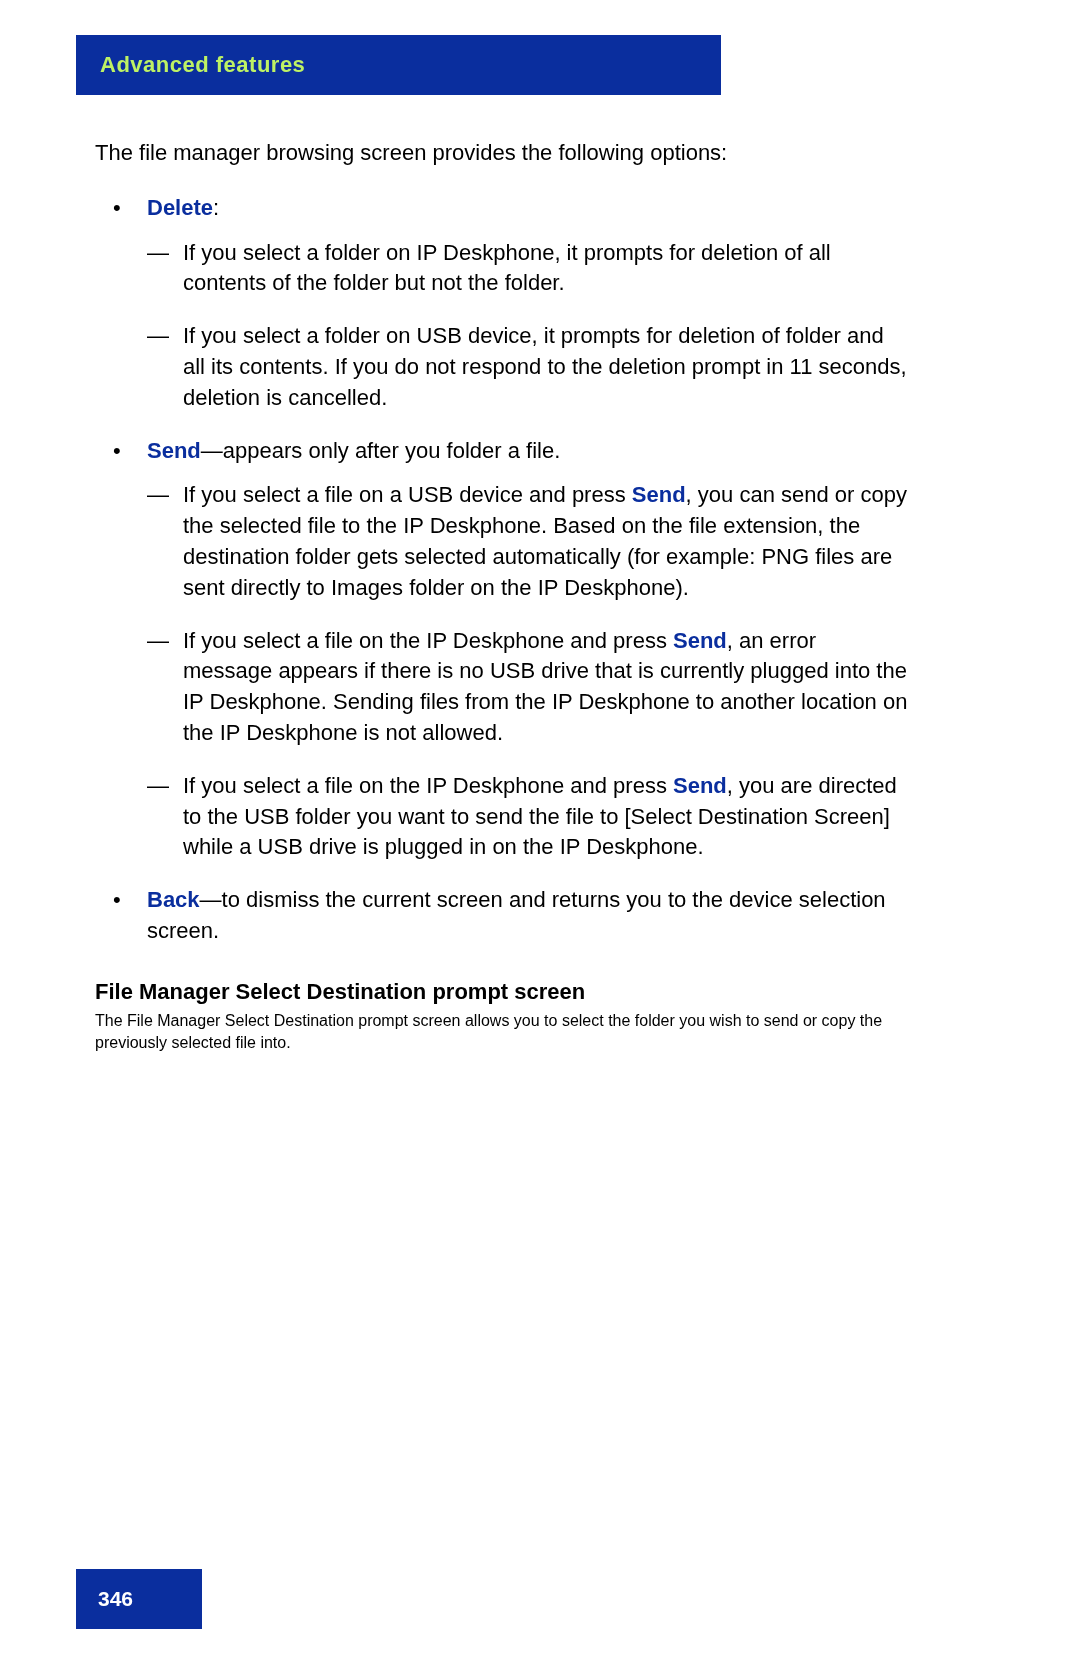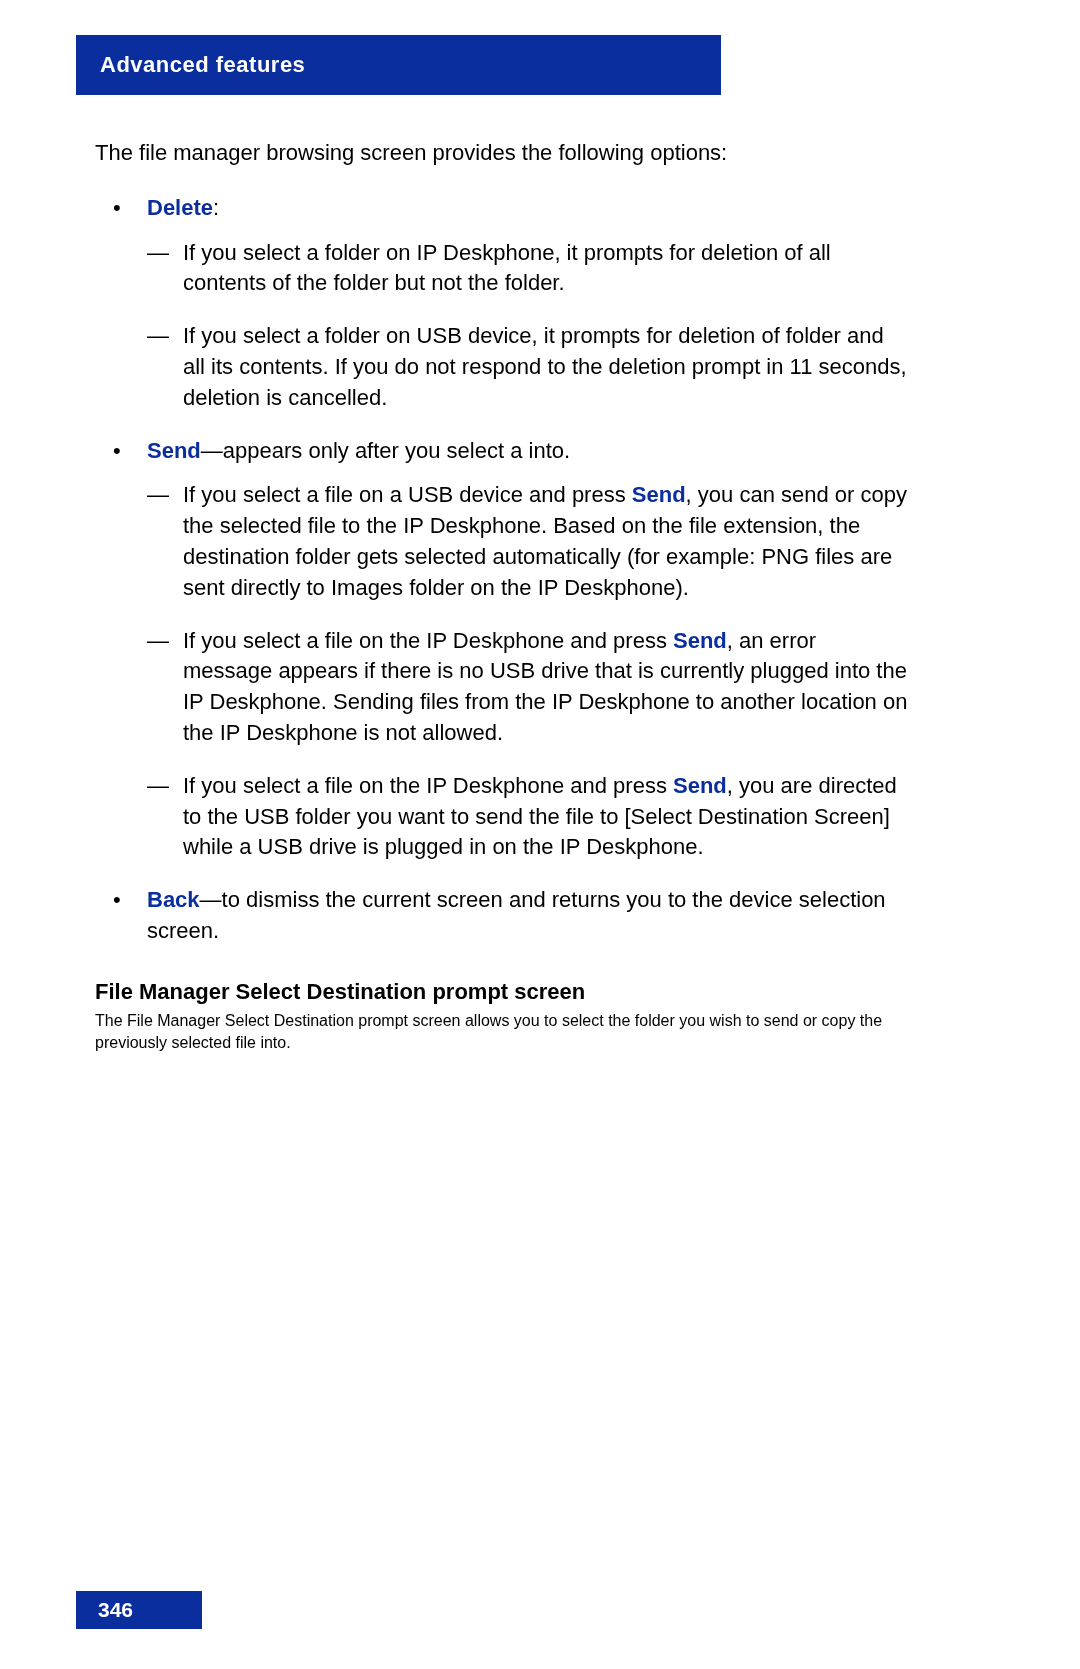--- a/index.html
+++ b/index.html
@@ -19,21 +19,21 @@
       top: 35px;
       left: 76px;
       width: 645px;
       height: 60px;
       background: #0a2e9e;
       display: flex;
       align-items: center;
       padding-left: 24px;
     }
     .header-title {
-      color: #ffffff;
+      color: #bef264;
       font-weight: bold;
       font-size: 22px;
       letter-spacing: 0.5px;
     }
     .content {
       position: absolute;
       top: 138px;
       left: 95px;
       width: 815px;
       font-size: 22px;
@@ -94,21 +94,21 @@
     }
     .section-body {
       font-size: 16px;
       line-height: 1.4;
     }
     .page-number-bar {
       position: absolute;
       bottom: 40px;
       left: 76px;
       width: 126px;
-      height: 38px;
+      height: 60px;
       background: #0a2e9e;
       display: flex;
       align-items: center;
       padding-left: 22px;
     }
     .page-number {
       color: #ffffff;
       font-weight: bold;
       font-size: 21px;
     }
@@ -126,21 +126,21 @@
 
   <ul class="bullet-list">
     <li>
       <span class="kw">Delete</span><span>:</span>
       <ul class="dash-list">
         <li>If you select a folder on IP Deskphone, it prompts for deletion of all contents of the folder but not the folder.</li>
         <li>If you select a folder on USB device, it prompts for deletion of folder and all its contents. If you do not respond to the deletion prompt in 11 seconds, deletion is cancelled.</li>
       </ul>
     </li>
     <li>
-      <span class="kw">Send</span><span>—appears only after you select a into.</span>
+      <span class="kw">Send</span><span>—appears only after you folder a file.</span>
       <ul class="dash-list">
         <li>
           <span>If you select a file on a USB device and press </span><span class="kw">Send</span><span>, you can send or copy the selected file to the IP Deskphone. Based on the file extension, the destination folder gets selected automatically (for example: PNG files are sent directly to Images folder on the IP Deskphone).</span>
         </li>
         <li>
           <span>If you select a file on the IP Deskphone and press </span><span class="kw">Send</span><span>, an error message appears if there is no USB drive that is currently plugged into the IP Deskphone. Sending files from the IP Deskphone to another location on the IP Deskphone is not allowed.</span>
         </li>
         <li>
           <span>If you select a file on the IP Deskphone and press </span><span class="kw">Send</span><span>, you are directed to the USB folder you want to send the file to [Select Destination Screen] while a USB drive is plugged in on the IP Deskphone.</span>
         </li>

